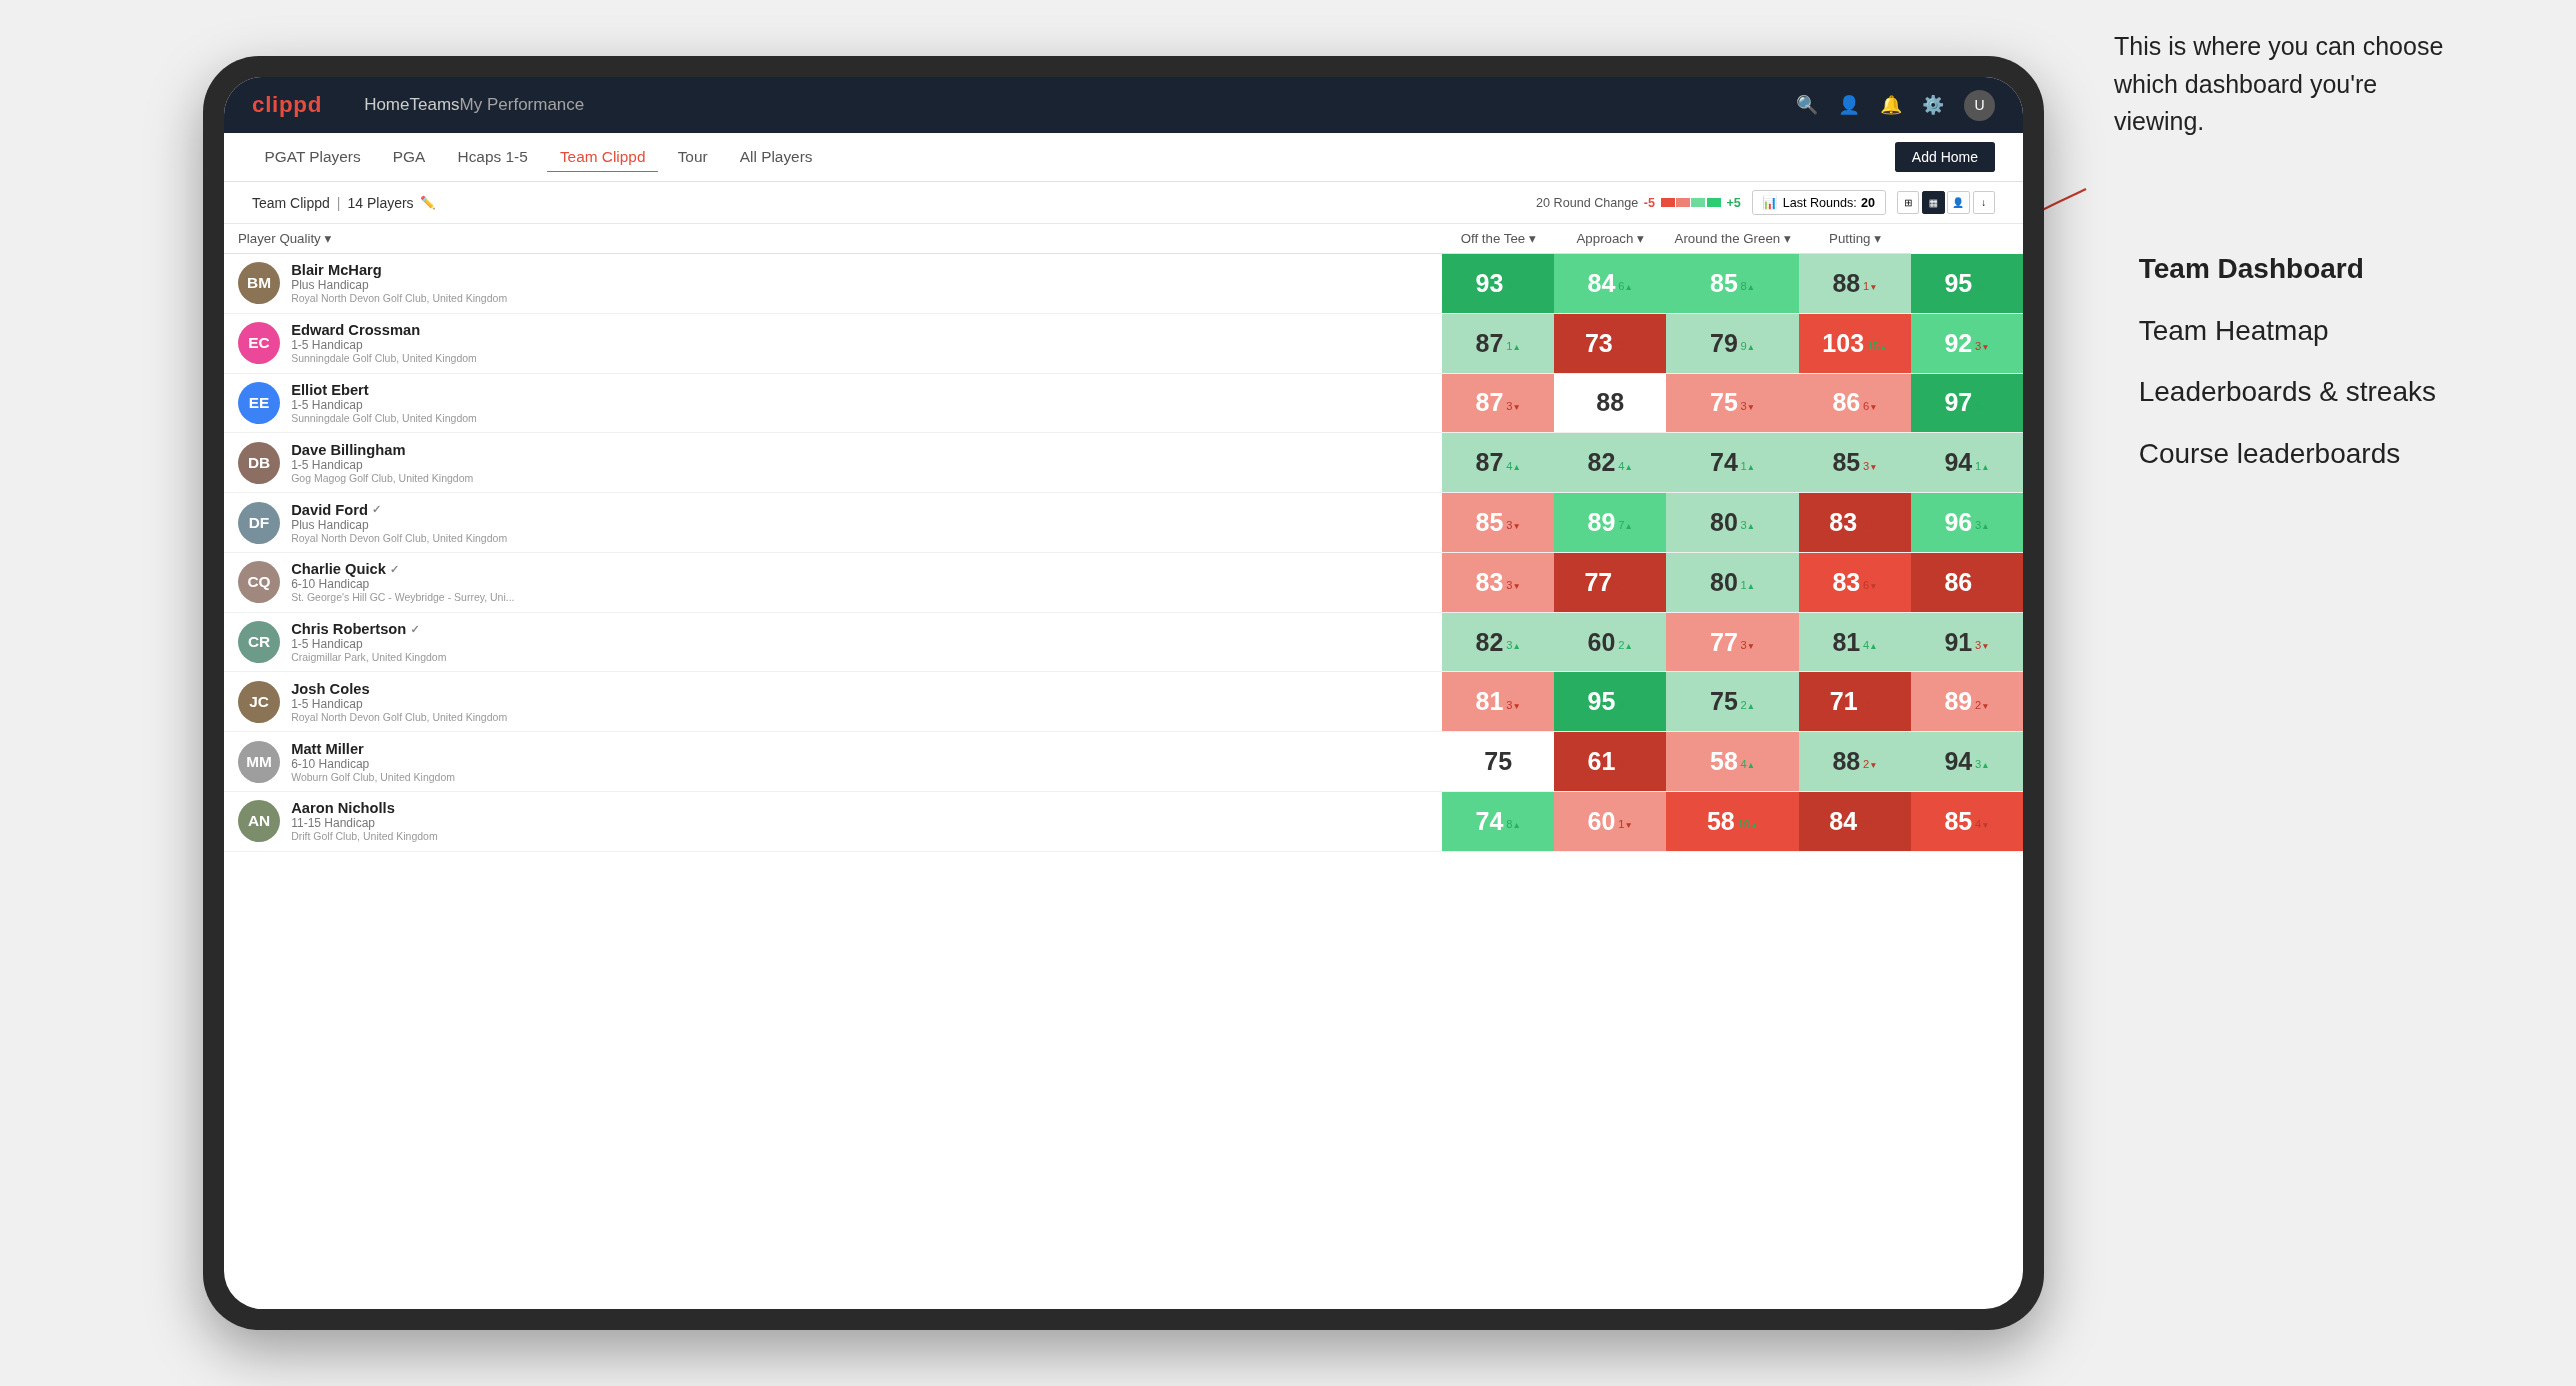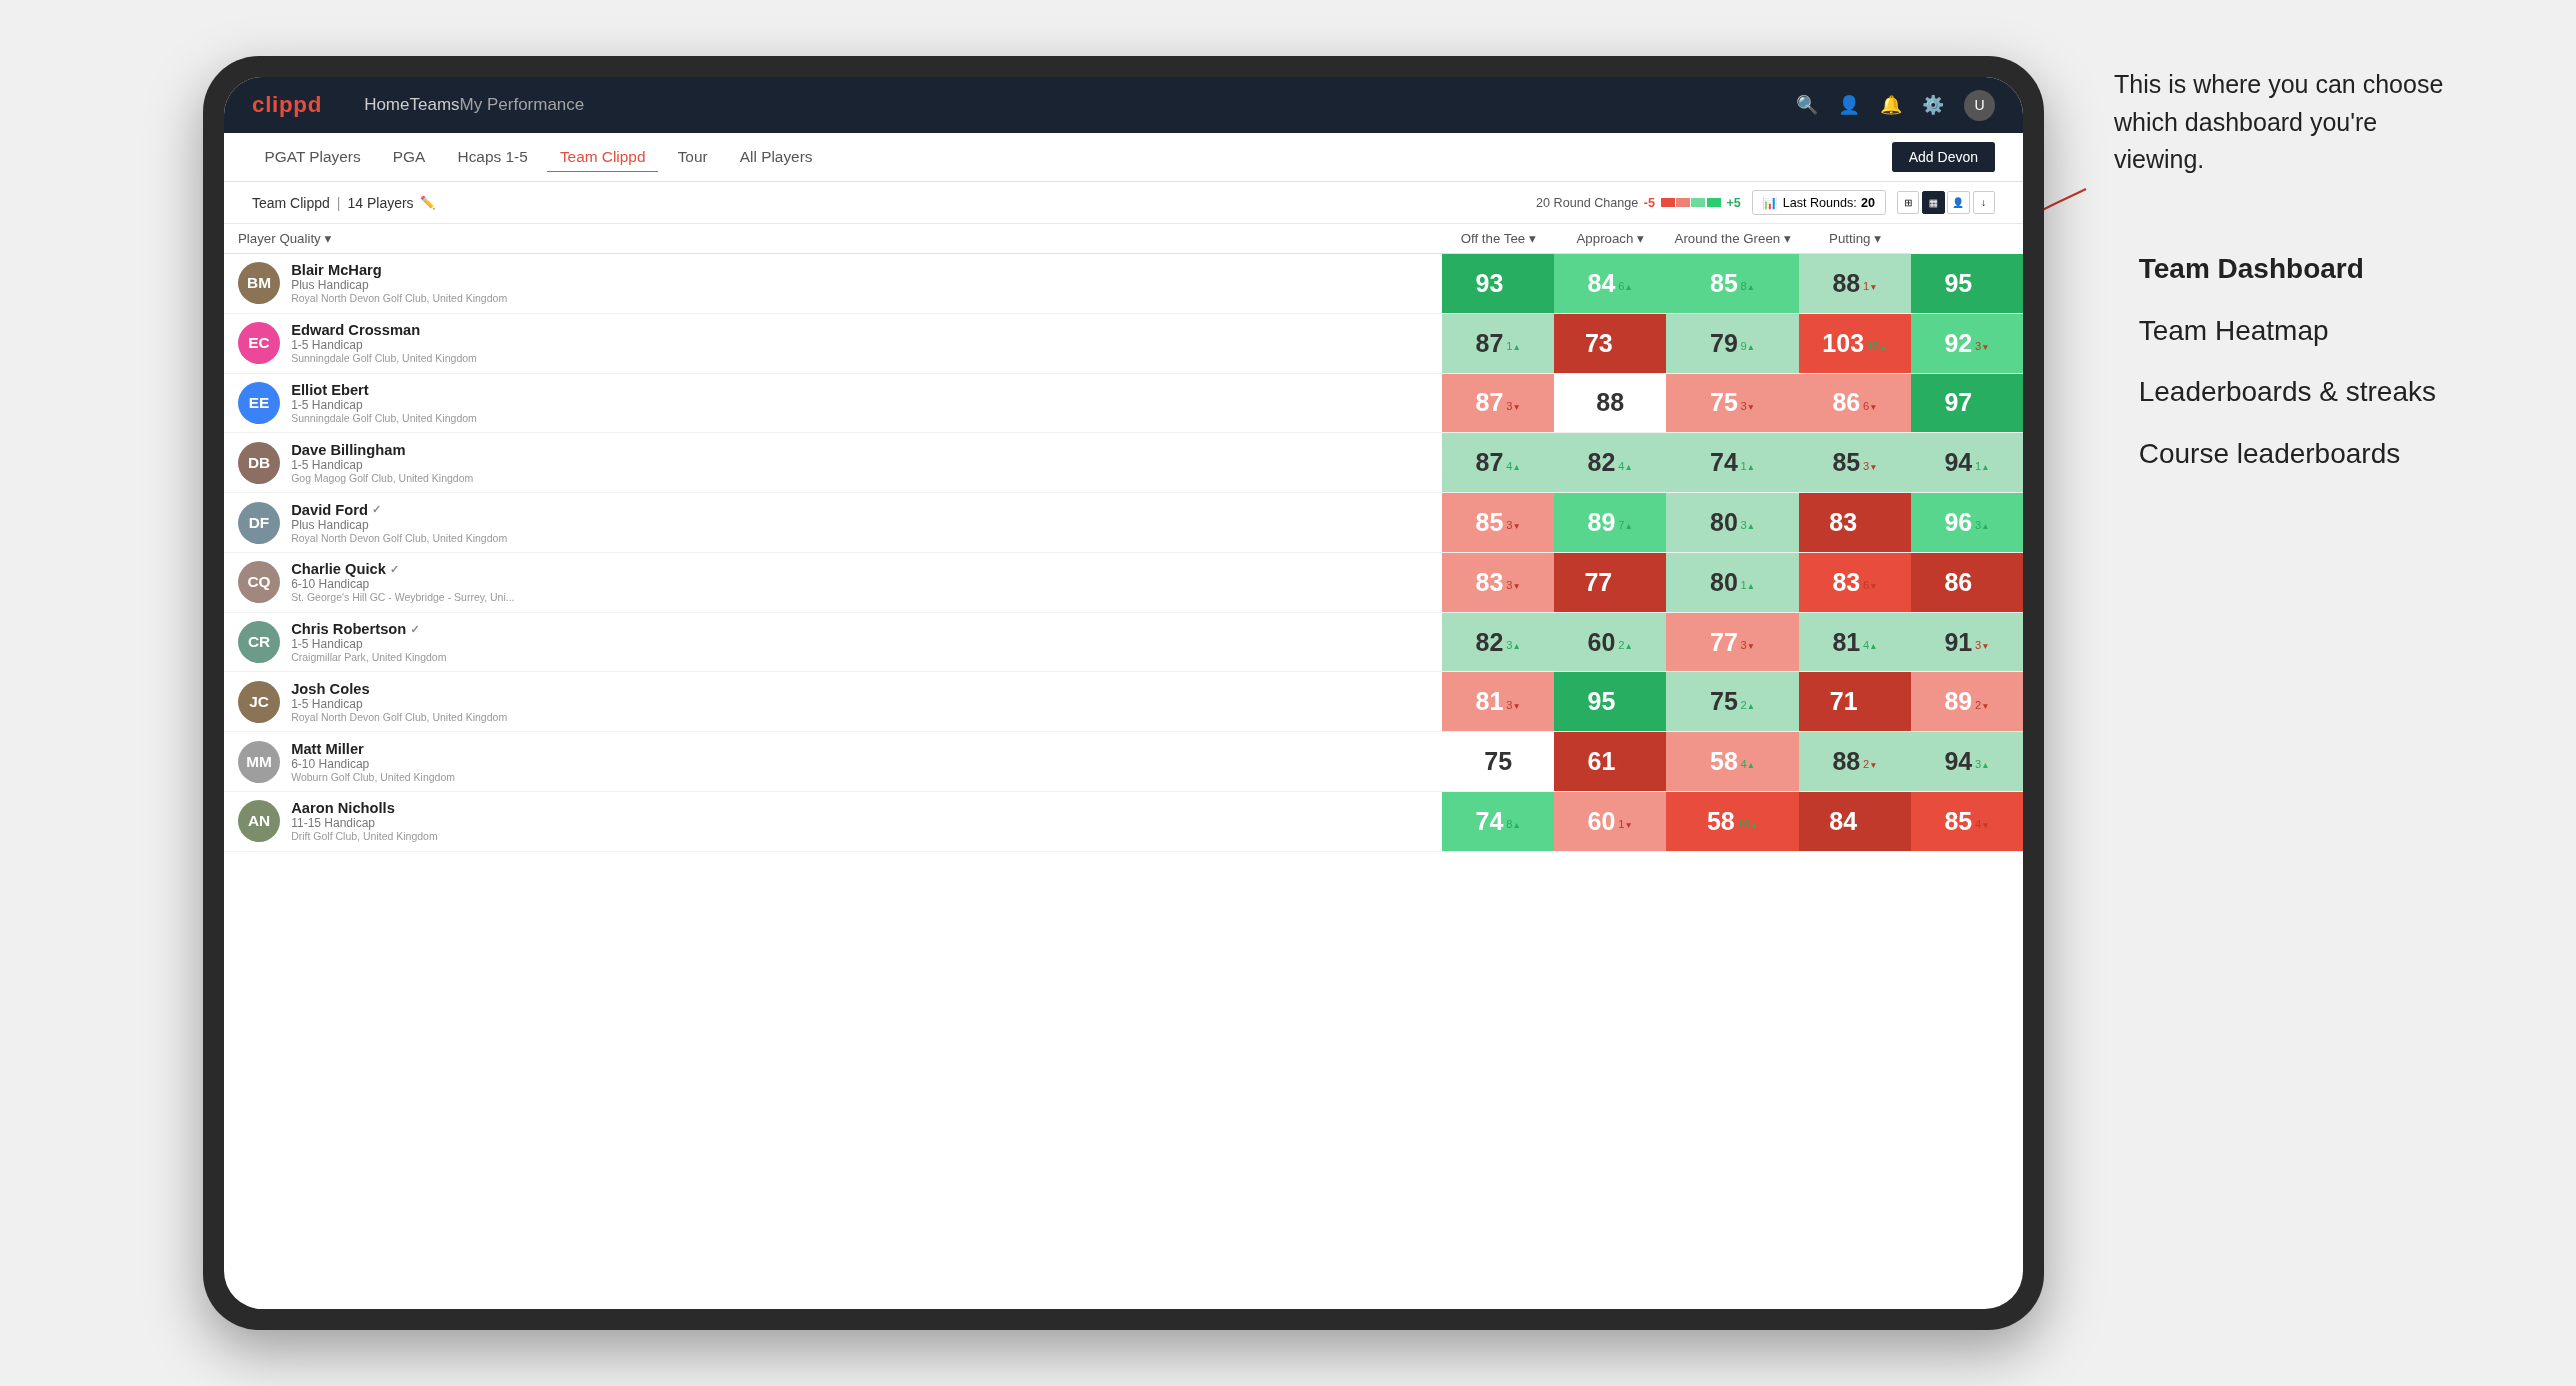--- a/index.html
+++ b/index.html
@@ -14,21 +14,20 @@
 
     
     .annotation {
       position: absolute;
       top: 28px;
       right: 126px;
       font-size: 25px;
       color: #222;
       line-height: 1.5;
       max-width: 336px;
-      margin-top: 38px;
     }
 
     .annotation-list {
       position: absolute;
       top: 238px;
       right: 140px;
       font-size: 28px;
       color: #222;
       line-height: 2.2;
     }
@@ -406,21 +405,21 @@
       </div>
     </div>
 
     <div class="sub-nav">
       <span class="sub-nav-item">PGAT Players</span>
       <span class="sub-nav-item">PGA</span>
       <span class="sub-nav-item">Hcaps 1-5</span>
       <span class="sub-nav-item active">Team Clippd</span>
       <span class="sub-nav-item">Tour</span>
       <span class="sub-nav-item">All Players</span>
-      <button class="add-team-btn">Add Devon</button>
+      <button class="add-team-btn">Add Home</button>
     </div>
 
     <div class="table-controls">
       <div class="team-label">
         <span>Team Clippd</span>
         <span style="color:#999;">|</span>
         <span>14 Players</span>
         <span class="edit-icon">✏️</span>
       </div>
       <div class="round-change">

